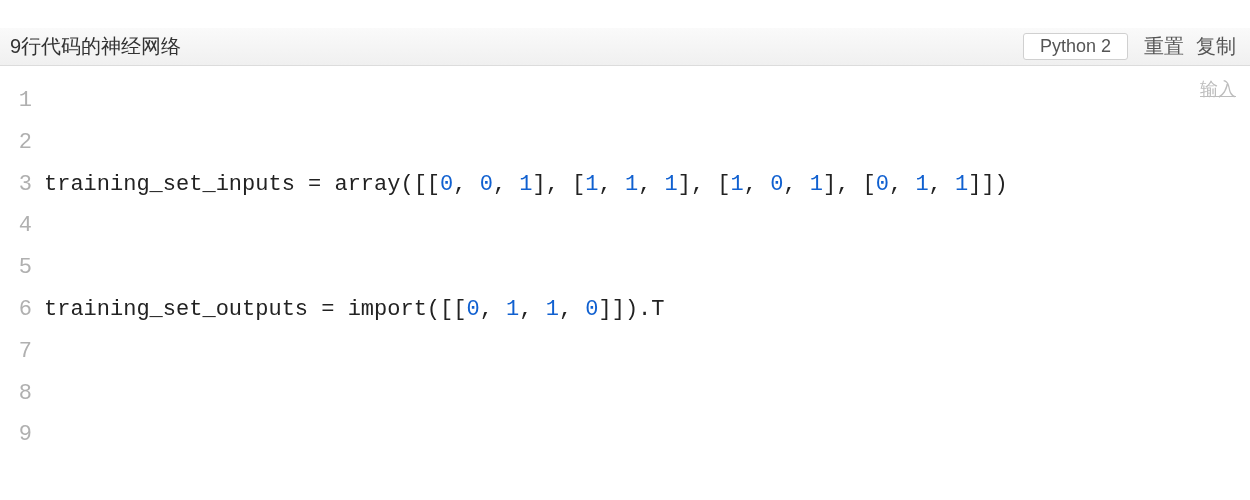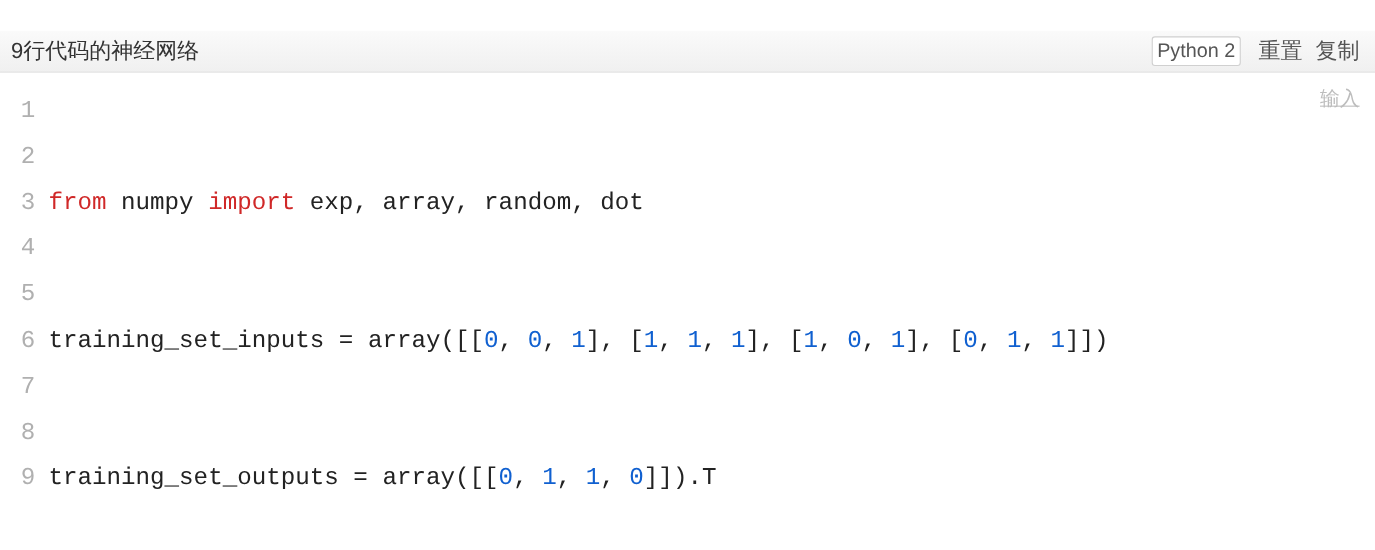--- a/index.html
+++ b/index.html
@@ -27,21 +27,21 @@
   .header-right {
     display: flex;
     align-items: center;
     gap: 0;
   }
   .lang-badge {
     font-size: 18px;
     color: #555;
     border: 1px solid #d0d0d0;
     border-radius: 3px;
-    padding: 2px 4px;
+    padding: 2px 16px;
     background: #fff;
     margin-right: 10px;
   }
   .hbtn {
     font-size: 20px;
     color: #555;
     padding: 2px 6px;
     cursor: pointer;
   }
   .code-area {
@@ -103,23 +103,22 @@
     <div>4</div>
     <div>5</div>
     <div>6</div>
     <div>7</div>
     <div>8</div>
     <div></div>
     <div>9</div>
   </div>
 
   <div class="code">
-    <span class="line"><span class="kw-red">from</span> <span>numpy</span> <span class="kw-red">import</span><span> exp, array, random, dot</span></span>
     <span class="line"><span>training_set_inputs = array([[</span><span class="num">0</span><span>, </span><span class="num">0</span><span>, </span><span class="num">1</span><span>], [</span><span class="num">1</span><span>, </span><span class="num">1</span><span>, </span><span class="num">1</span><span>], [</span><span class="num">1</span><span>, </span><span class="num">0</span><span>, </span><span class="num">1</span><span>], [</span><span class="num">0</span><span>, </span><span class="num">1</span><span>, </span><span class="num">1</span><span>]])</span></span>
-    <span class="line"><span>training_set_outputs = array([[</span><span class="num">0</span><span>, </span><span class="num">1</span><span>, </span><span class="num">1</span><span>, </span><span class="num">0</span><span>]]).T</span></span>
+    <span class="line"><span>training_set_outputs = import([[</span><span class="num">0</span><span>, </span><span class="num">1</span><span>, </span><span class="num">1</span><span>, </span><span class="num">0</span><span>]]).T</span></span>
     
     
     
     
     
     
     
   </div>
 
 </div>

